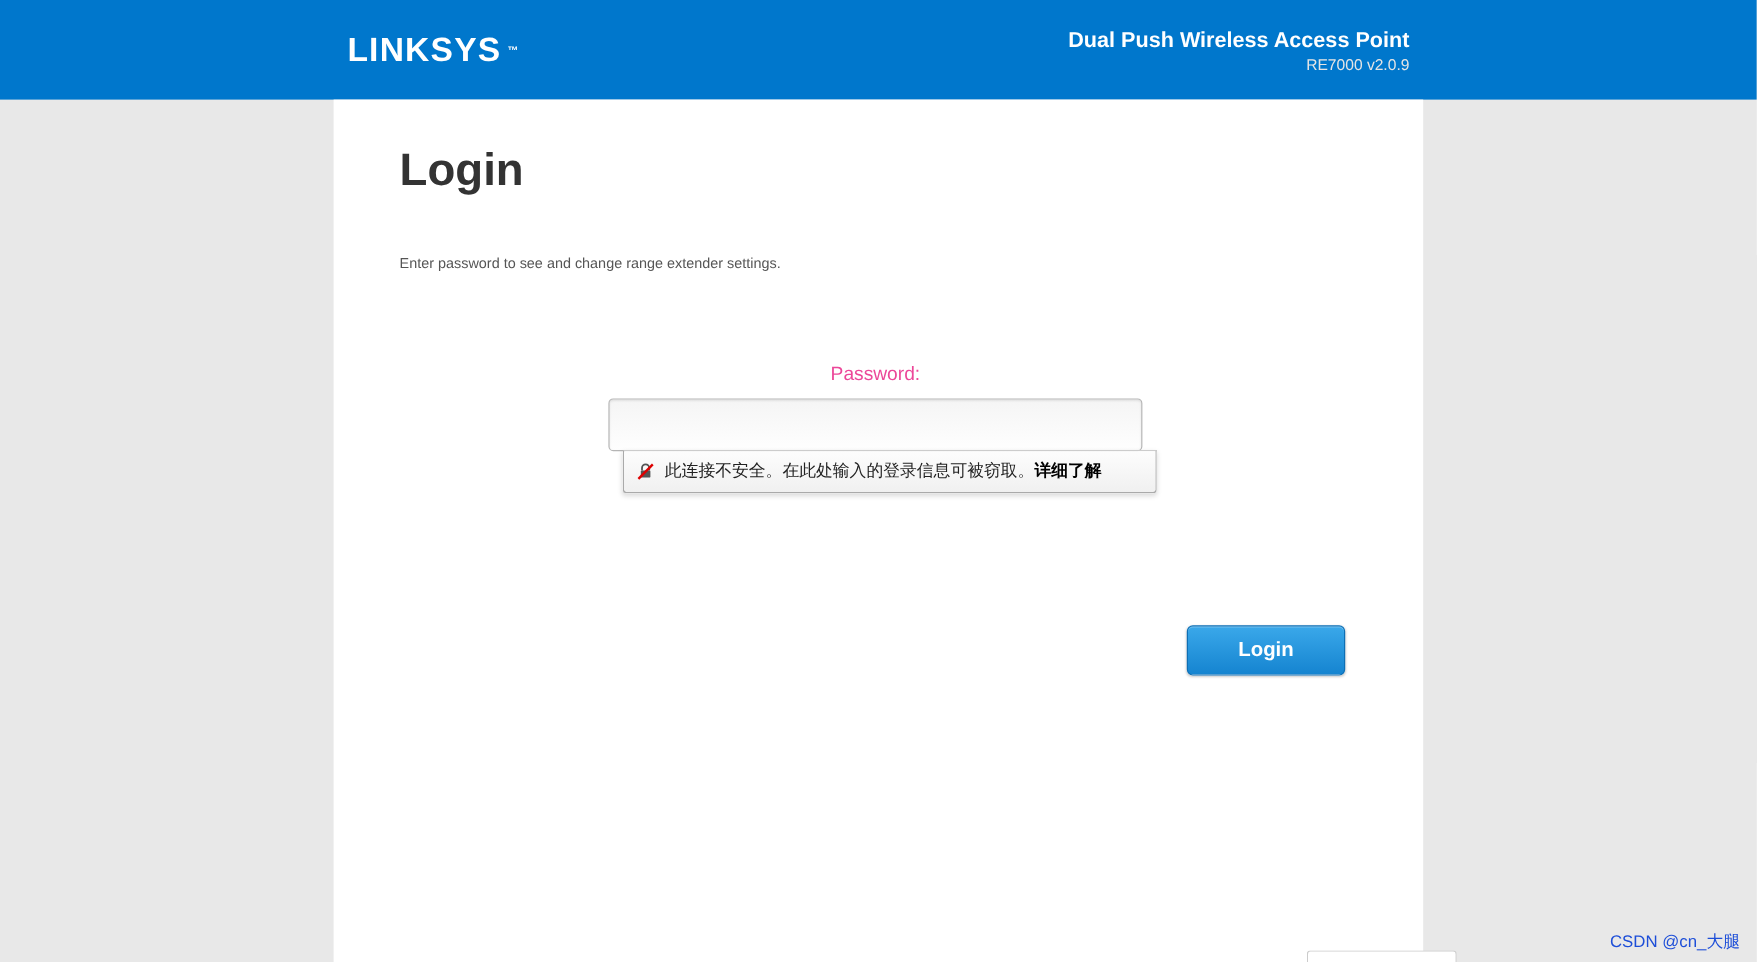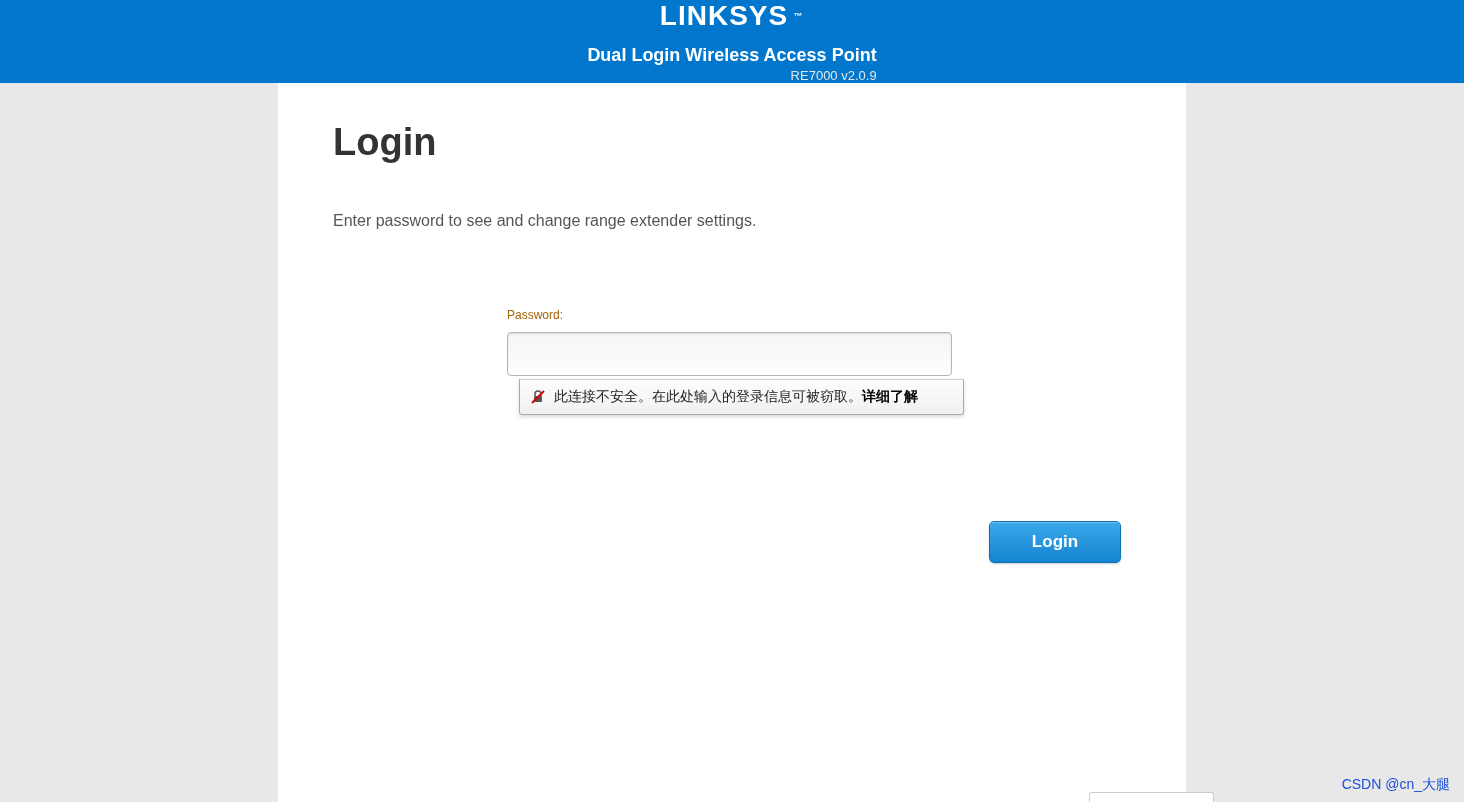--- a/index.html
+++ b/index.html
@@ -24,21 +24,20 @@
       justify-content: space-between;
       padding: 0 50px;
     }
     .header-inner {
       width: 885px;
       margin: 0 auto;
       display: flex;
       align-items: center;
       justify-content: space-between;
       height: 100%;
-      flex-direction: column;
     }
     .logo {
       color: white;
       font-weight: bold;
       letter-spacing: 2px;
       display: flex;
       align-items: center;
       gap: 3px;
     }
     .logo-text {
@@ -74,34 +73,35 @@
       padding: 30px 55px 40px 55px;
     }
     .page-title {
       font-size: 38px;
       font-weight: bold;
       color: #333;
       margin-bottom: 48px;
       margin-top: 8px;
     }
     .instruction {
-      font-size: 16px;
+      font-size: 12px;
       color: #555;
       margin-bottom: 78px;
     }
     .form-area {
       margin-left: 174px;
       width: 445px;
       position: relative;
     }
     .password-label {
-      font-size: 12px;
-      color: #a16207;
+      font-size: 16px;
+      color: #ec4899;
       margin-bottom: 10px;
       display: block;
+      text-align: center;
     }
     .password-input {
       width: 445px;
       height: 44px;
       border: 1px solid #b5b5b5;
       border-radius: 4px;
       background: linear-gradient(to bottom, #f5f5f5, #fefefe);
       padding: 0 10px;
       font-size: 15px;
       box-shadow: inset 0 1px 2px rgba(0,0,0,0.1);
@@ -191,21 +191,21 @@
 </head>
 <body>
 
 <div class="header">
   <div class="header-inner">
     <div class="logo">
       <span class="logo-text">LINKSYS</span>
         <span class="logo-tm">™</span>
     </div>
     <div class="header-right">
-      <div class="product-title">Dual Login Wireless Access Point</div>
+      <div class="product-title">Dual Push Wireless Access Point</div>
       <div class="product-version">RE7000 v2.0.9</div>
     </div>
   </div>
 </div>
 
 <div class="main-container">
   <h1 class="page-title">Login</h1>
   <p class="instruction">Enter password to see and change range extender settings.</p>
 
   <div class="form-area">

